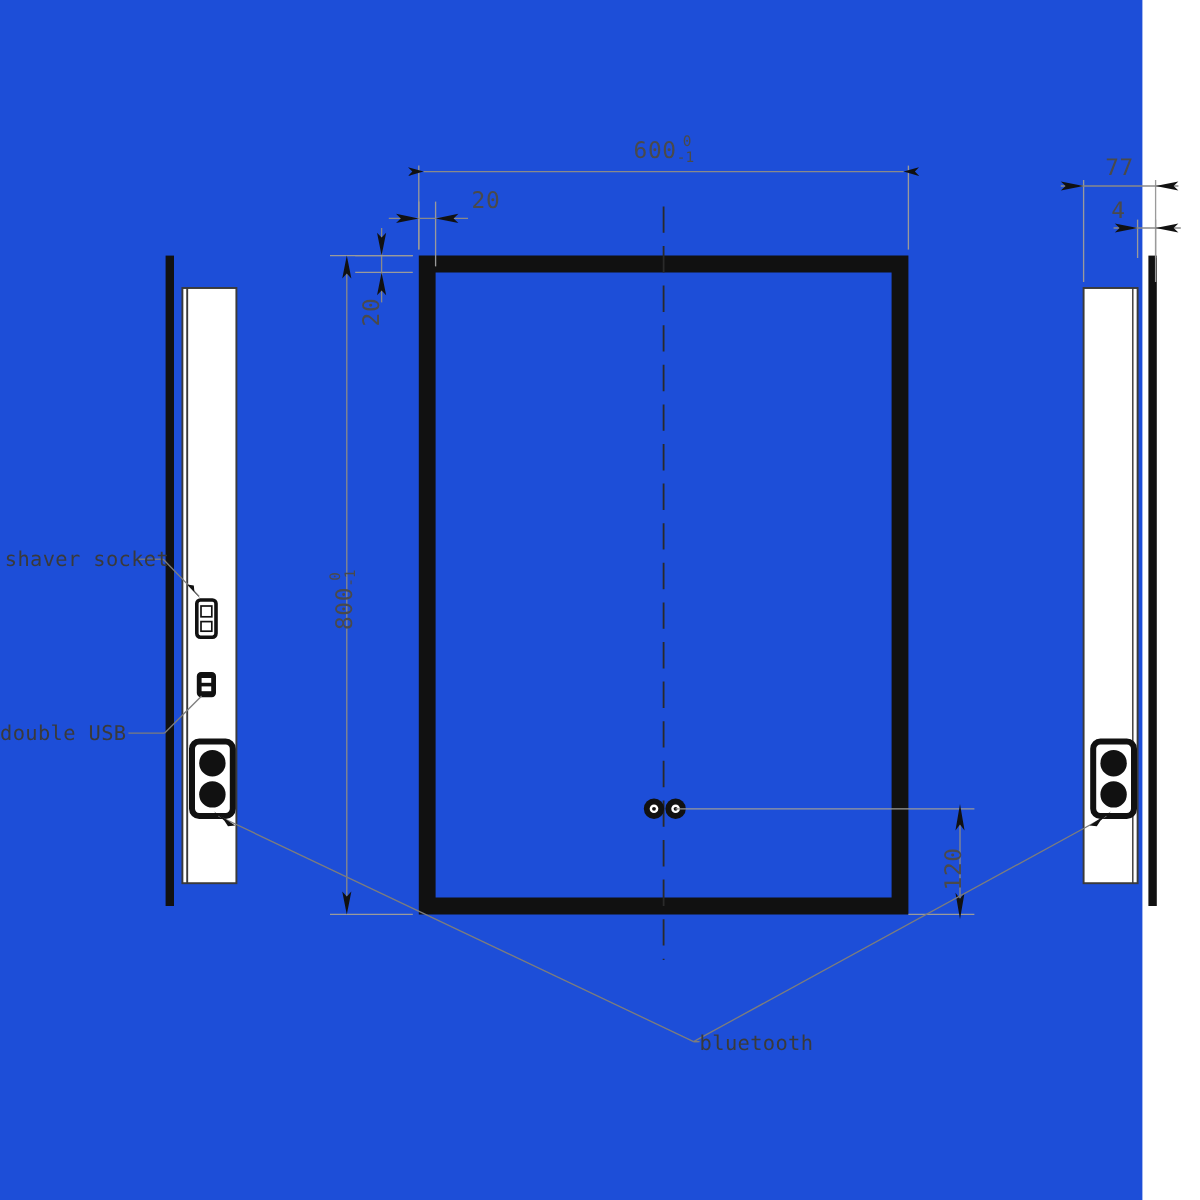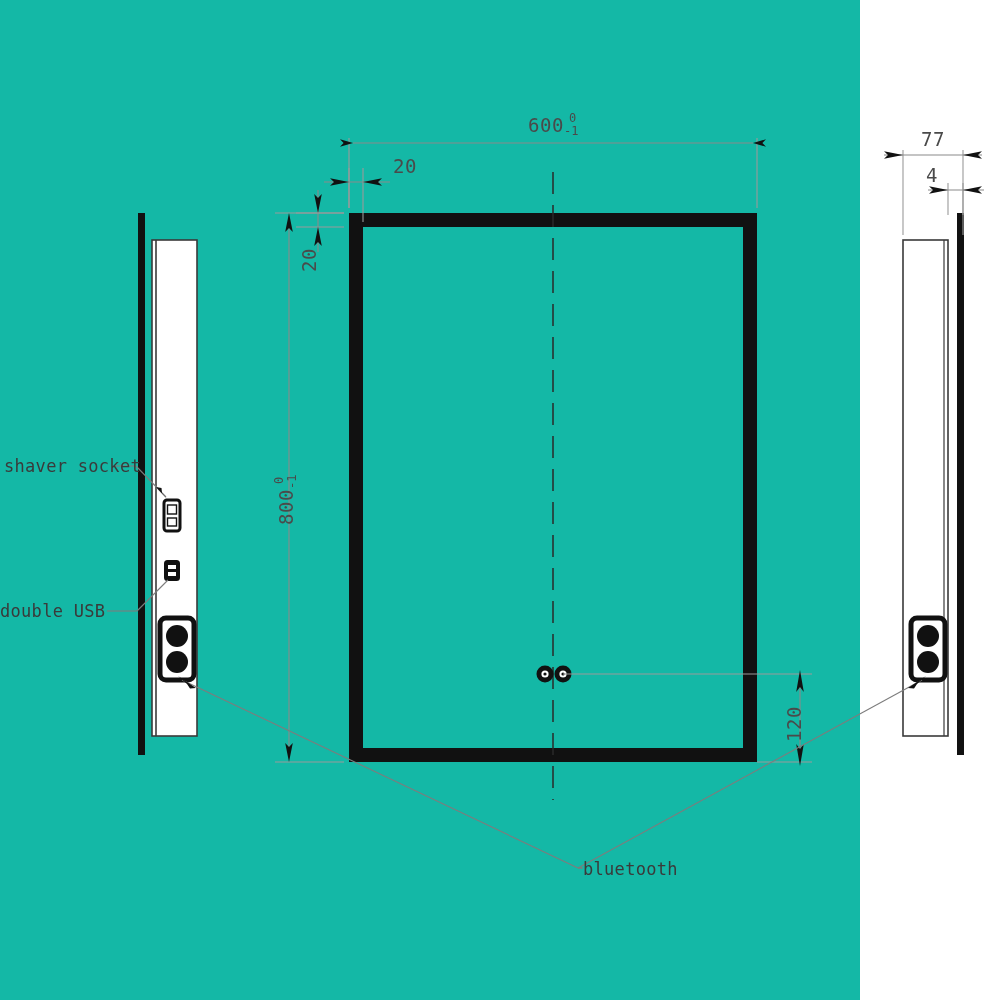--- a/index.html
+++ b/index.html
@@ -9,23 +9,23 @@
     background: #ffffff;
   }
   body {
     width: 1000px;
     height: 1000px;
     font-family: "DejaVu Sans Mono", monospace;
     overflow: hidden;
   }
   #drawing-root {
     position: relative;
-    width: 860px;
+    width: 952px;
     height: 1000px;
-    background: #14b8a6;
+    background: #1d4ed8;
   }
   svg#tech-drawing {
     position: absolute;
     left: 0;
     top: 0;
     width: 1000px;
     height: 1000px;
     display: block;
   }
   .dim-line {

